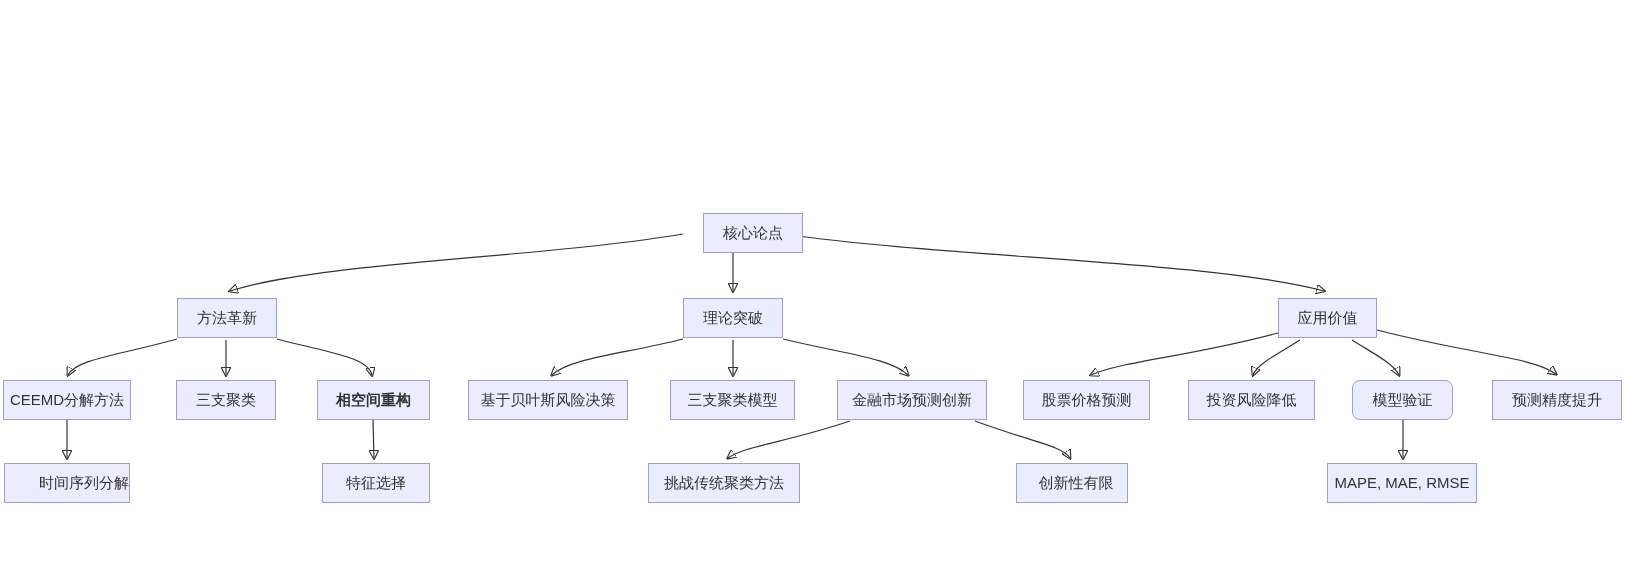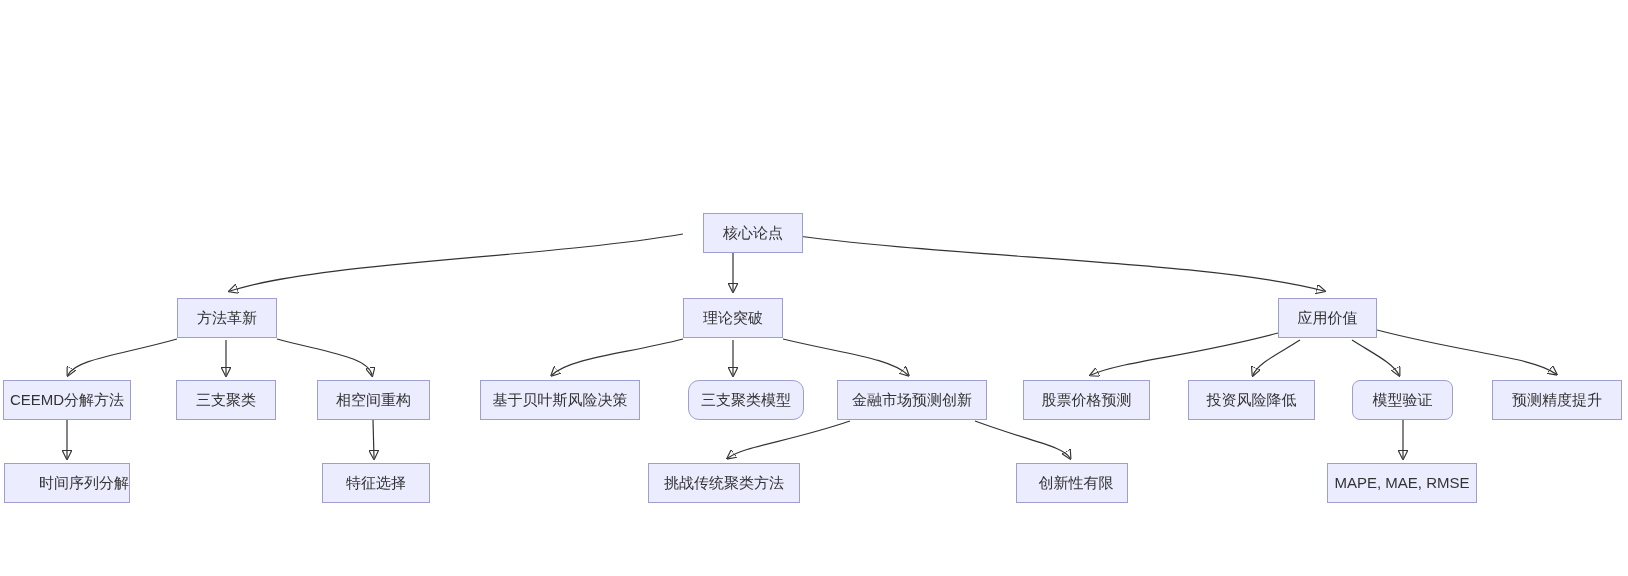--- a/index.html
+++ b/index.html
@@ -73,23 +73,23 @@
   </svg>
 
   <div class="node" style="left:703px;  top:213px; width:100px;">核心论点</div>
 
   <div class="node" style="left:177px;  top:298px; width:100px;">方法革新</div>
   <div class="node" style="left:683px;  top:298px; width:100px;">理论突破</div>
   <div class="node" style="left:1278px; top:298px; width:99px;">应用价值</div>
 
   <div class="node" style="left:3px;    top:380px; width:128px;">CEEMD分解方法</div>
   <div class="node" style="left:176px;  top:380px; width:100px;">三支聚类</div>
-  <div class="node" style="left:317px;  top:380px; width:113px;">相空间重构</div>
-  <div class="node" style="left:480px;  top:380px; width:160px;">基于贝叶斯风险决策</div>
-  <div class="node" style="left:688px;  top:380px; width:116px;border-radius:11px;">三支聚类模型</div>
+  <div class="node" style="left:317px;  top:380px; width:113px;font-weight:bold;">相空间重构</div>
+  <div class="node" style="left:468px;  top:380px; width:160px;">基于贝叶斯风险决策</div>
+  <div class="node" style="left:670px;  top:380px; width:125px;">三支聚类模型</div>
   <div class="node" style="left:837px;  top:380px; width:150px;">金融市场预测创新</div>
   <div class="node" style="left:1023px; top:380px; width:127px;">股票价格预测</div>
   <div class="node" style="left:1188px; top:380px; width:127px;">投资风险降低</div>
   <div class="node" style="left:1352px; top:380px; width:101px;border-radius:8px;">模型验证</div>
   <div class="node" style="left:1492px; top:380px; width:130px;">预测精度提升</div>
 
   <div class="node" style="left:4px;    top:463px; width:126px;text-align:right;">时间序列分解</div>
   <div class="node" style="left:322px;  top:463px; width:108px;">特征选择</div>
   <div class="node" style="left:648px;  top:463px; width:152px;">挑战传统聚类方法</div>
   <div class="node" style="left:1016px; top:463px; width:112px;padding-left:8px;">创新性有限</div>

